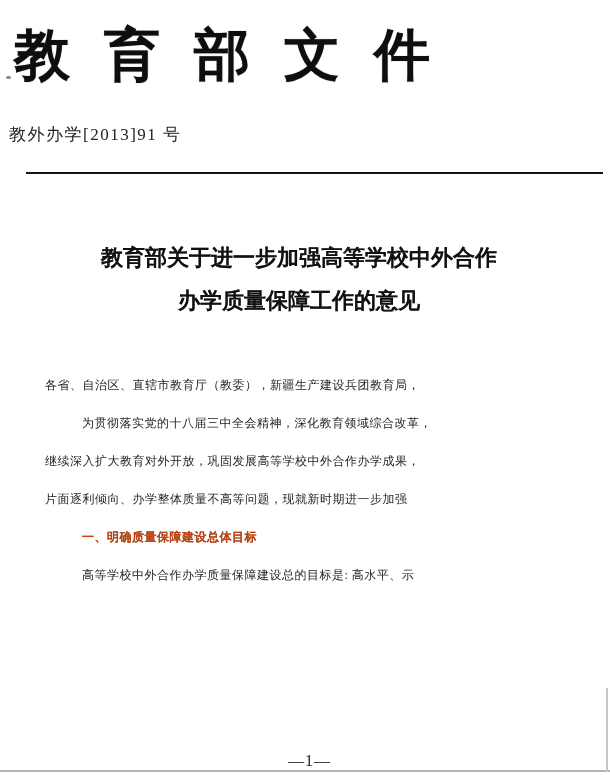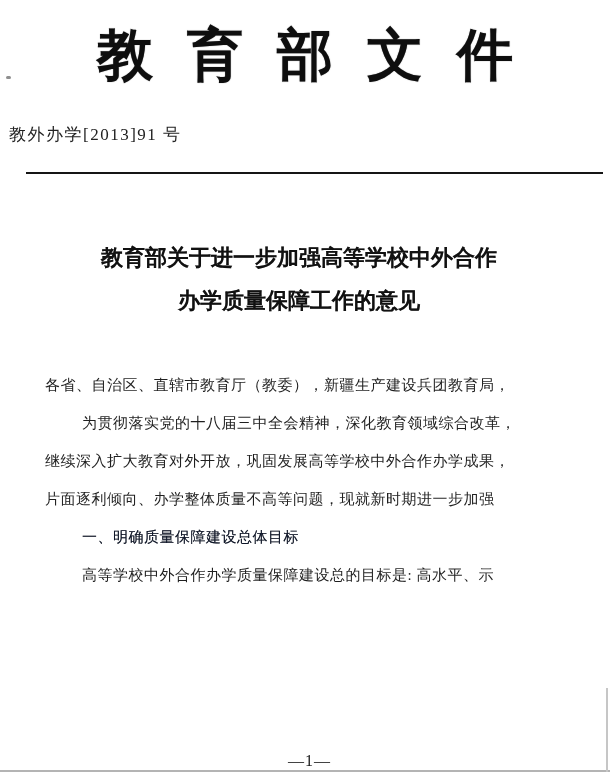--- a/index.html
+++ b/index.html
@@ -11,25 +11,25 @@
   .page{
     position:relative;
     width:610px;height:775px;
     background:#ffffff;
     overflow:hidden;
     color:#1c1c1c;
   }
   
   .doc-header{
     position:absolute;top:23px;left:0;right:0;
-    text-align:center;
+    text-align:left;
     font-size:56px;line-height:64px;
     font-weight:bold;
     letter-spacing:34px;
-    padding-left:34px; 
+    padding-left:14px; 
     color:#0e0e0e;
     text-shadow:0 0 1px rgba(0,0,0,.55);
     white-space:nowrap;
   }
   
   .doc-number{
     position:absolute;top:122px;left:9px;right:0;
     font-size:17px;line-height:26px;
     letter-spacing:1.5px;
     color:#222;
@@ -46,27 +46,27 @@
     text-align:center;
     font-size:22px;line-height:43px;
     font-weight:bold;
     color:#111;
     text-shadow:0 0 .6px rgba(0,0,0,.5);
   }
   
   .doc-body{
     position:absolute;top:366px;left:45px;
     width:556px;
-    font-size:15px;line-height:38px;
+    font-size:12px;line-height:38px;
     letter-spacing:.5px;
     color:#1f1f1f;
   }
   .line{white-space:nowrap;}
   .line.indent{padding-left:37px;}
-  .line.bold{font-weight:normal;color:#0f172a;text-shadow:0 0 .5px rgba(0,0,0,.5);}
+  .line.bold{font-weight:bold;color:#c2410c;text-shadow:0 0 .5px rgba(0,0,0,.5);}
   
   .page-number{
     position:absolute;top:748px;left:9px;right:0;
     text-align:center;
     font-size:16px;line-height:26px;
     letter-spacing:1px;
     color:#1a1a1a;
   }
   
   .scan-bottom-edge{

